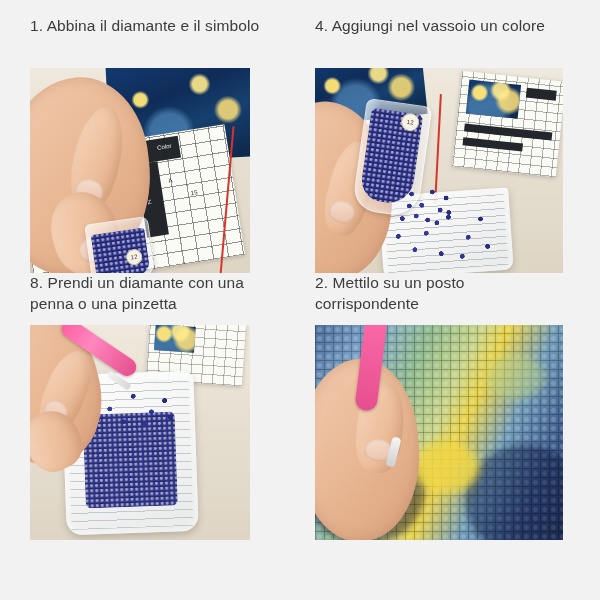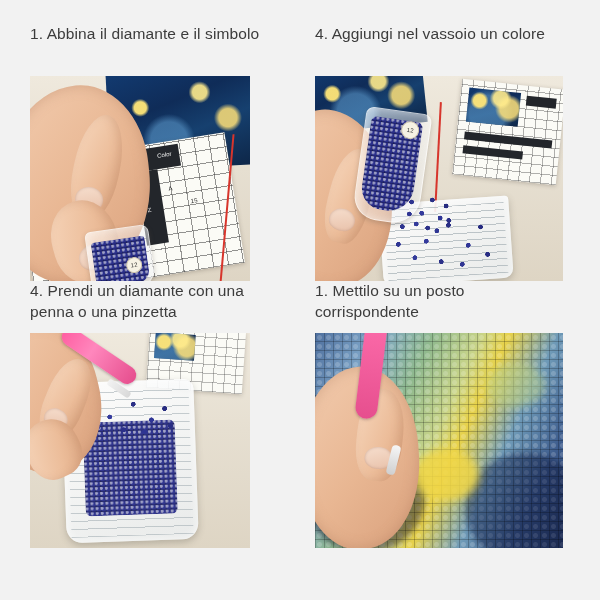--- a/index.html
+++ b/index.html
@@ -20,21 +20,21 @@
     background: #f2f2f2;
     box-sizing: border-box;
   }
   .grid {
     display: grid;
     grid-template-columns: 1fr 1fr;
     grid-template-rows: 1fr 1fr;
     width: 600px;
     height: 504px;
     box-sizing: border-box;
-    padding: 24px 8px 8px 30px;
+    padding: 16px 8px 8px 30px;
     column-gap: 8px;
     row-gap: 0px;
   }
   .step {
     position: relative;
     box-sizing: border-box;
   }
   .step-caption {
     font-size: 15.5px;
     line-height: 1.35;
@@ -292,21 +292,21 @@
 
         <div class="bag" style="left:44px; top:34px; width:64px; height:110px; border-radius:8px 8px 28px 24px; transform:rotate(8deg);">
           <div class="beads" style="left:5px; top:8px; width:52px; height:92px; border-radius:6px 6px 26px 22px;"></div>
           <div class="label-round" style="left:36px; top:8px; width:16px; height:16px;">12</div>
         </div>
         <div class="scatter" style="left:92px; top:118px; width:46px; height:40px;"></div>
       </div>
     </div>
 
     <div class="step">
-      <p class="step-caption">4. Prendi un diamante con una penna o una pinzetta</p>
+      <p class="step-caption">8. Prendi un diamante con una penna o una pinzetta</p>
 
       <div class="photo" style="height:215px;">
         <div class="table-bg"></div>
 
         <div class="chart" style="left:118px; top:-4px; width:96px; height:62px; transform:rotate(4deg);">
           <div class="chart-grid" style="background-image:repeating-linear-gradient(0deg, rgba(60,60,60,0.35) 0 1px, rgba(0,0,0,0) 1px 9px), repeating-linear-gradient(90deg, rgba(60,60,60,0.35) 0 1px, rgba(0,0,0,0) 1px 11px);"></div>
           <div class="starry" style="left:6px; top:6px; width:40px; height:26px;"></div>
         </div>
 
         <div class="tray" style="left:34px; top:48px; width:132px; height:160px; border-radius:8px 10px 16px 16px; transform:rotate(-2deg);">
@@ -320,21 +320,21 @@
           <div class="nail" style="left:6px; top:54px; width:24px; height:20px;"></div>
         </div>
         <div class="finger" style="left:-4px; top:86px; width:54px; height:60px; border-radius:48% 48% 42% 42%; transform:rotate(-26deg);"></div>
 
         <div class="pen" style="left:26px; top:14px; width:86px; height:18px; border-radius:9px; transform:rotate(34deg);"></div>
         <div class="pen-tip" style="left:76px; top:52px; width:26px; height:7px; border-radius:3px; transform:rotate(34deg);"></div>
       </div>
     </div>
 
     <div class="step">
-      <p class="step-caption">1. Mettilo su un posto corrispondente</p>
+      <p class="step-caption">2. Mettilo su un posto corrispondente</p>
 
       <div class="photo wide" style="height:215px;">
         <div class="mosaic"></div>
 
         <div class="mosaic-blob" style="left:-10px; top:110px; width:120px; height:110px; background:rgba(60,50,90,0.55);"></div>
         <div class="mosaic-blob" style="left:150px; top:120px; width:120px; height:110px; background:rgba(45,60,110,0.5);"></div>
         <div class="mosaic-glow" style="left:98px; top:116px; width:66px; height:52px; background:rgba(240,214,70,0.85);"></div>
         <div class="mosaic-glow" style="left:170px; top:30px; width:60px; height:44px; background:rgba(190,210,130,0.5);"></div>
 
         <div class="hand" style="left:-16px; top:34px; width:120px; height:182px; border-radius:55% 45% 50% 45%; transform:rotate(-4deg);"></div>

